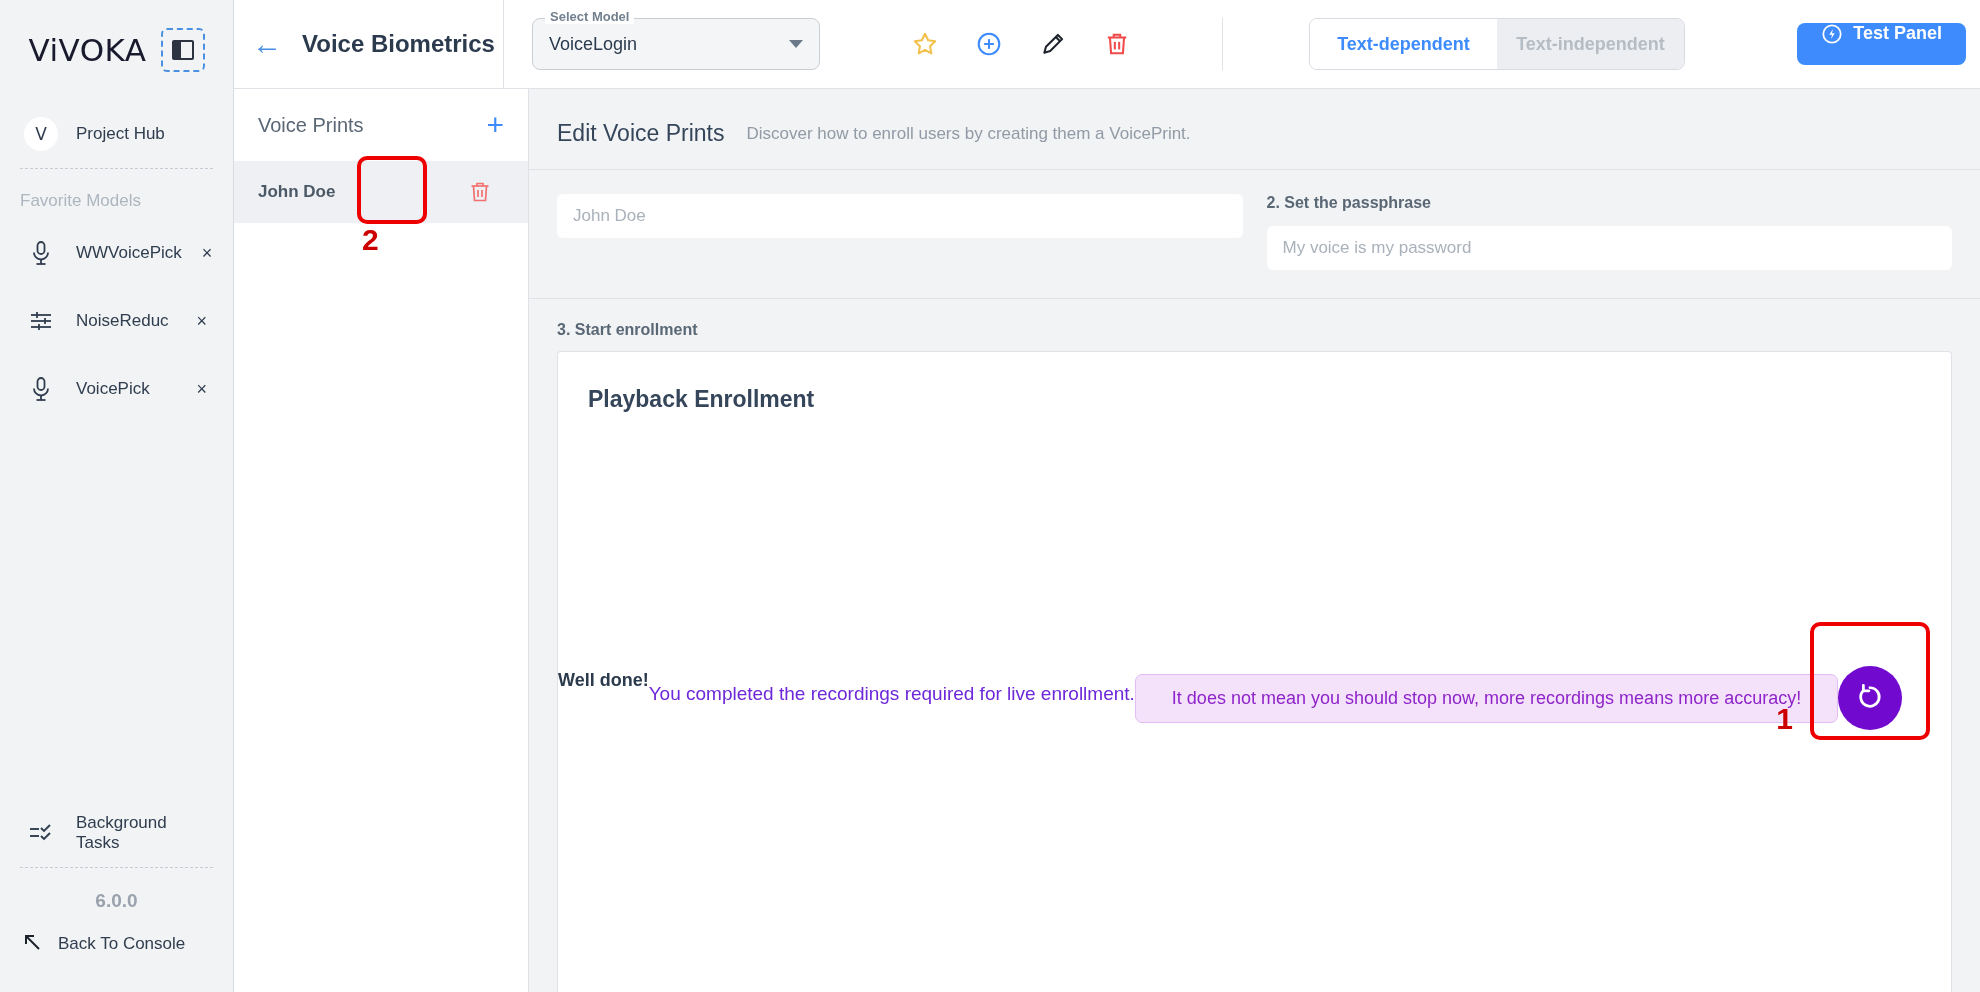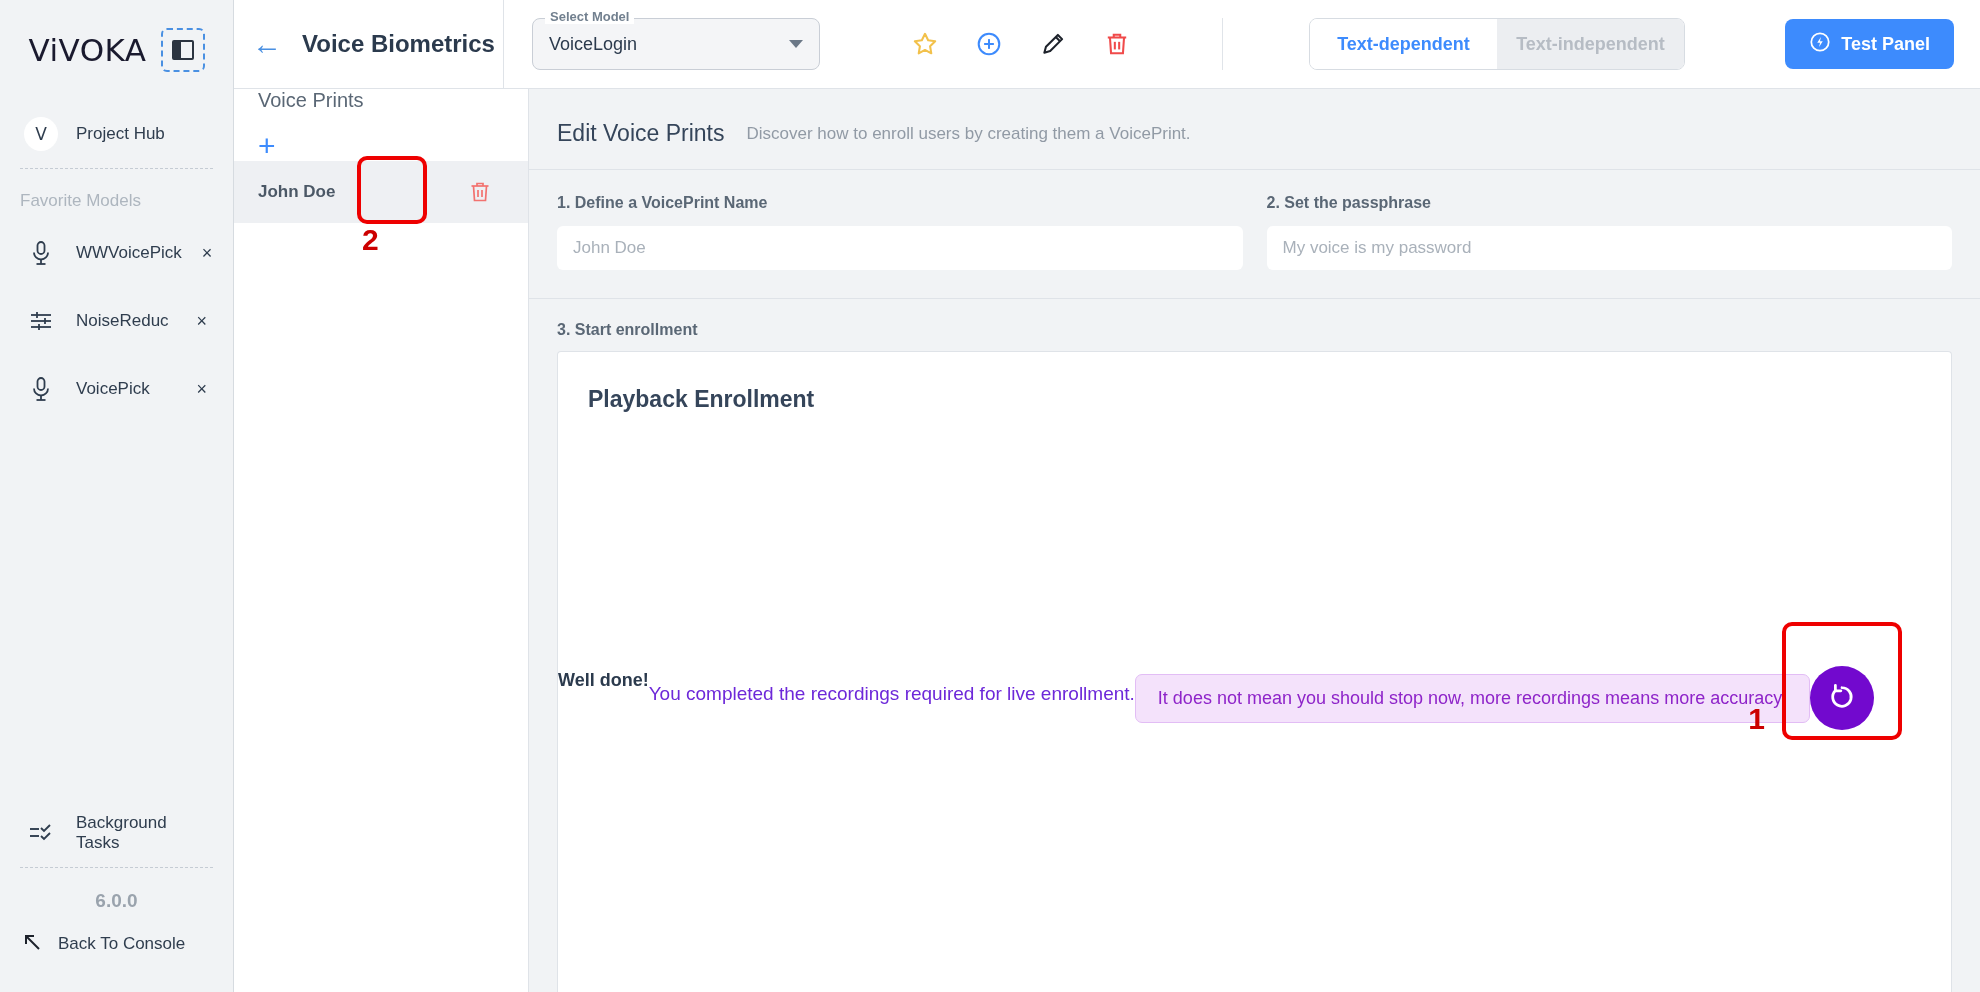--- a/index.html
+++ b/index.html
@@ -149,42 +149,42 @@
   }
   .seg {
     display: flex; align-items: center; justify-content: center;
     width: 187px; font-size: 18px; font-weight: 700;
     cursor: pointer;
   }
   .seg.active { background: #ffffff; color: #3d8bfd; }
   .seg.disabled { background: #eceef1; color: #b6bcc4; }
 
   .test-panel-btn {
-    margin-left: auto; margin-right: 26px;
-    height: 50px; padding: 0 24px;
+    margin-left: auto; margin-right: 14px;
+    height: 42px; padding: 0 24px;
     background: #3d8bfd; color: #ffffff;
     border: none; border-radius: 8px;
-    display: flex; align-items: center; gap: 10px;
+    display: flex; align-items: flex-start; gap: 10px;
     font-size: 18px; font-weight: 700; cursor: pointer;
     font-family: "Liberation Sans", sans-serif;
   }
 
   
   .body-row { flex: 1 1 auto; display: flex; min-height: 0; }
 
   
   .vp-panel {
     width: 295px; flex: 0 0 295px;
     background: #ffffff;
     border-right: 1px solid #dfe3e8;
     display: flex; flex-direction: column;
   }
   .vp-head {
-    height: 72px; display: flex; 
-    justify-content: space-between; padding: 0 24px 0 24px; flex-direction: column;
+    height: 72px; display: flex; align-items: center;
+    justify-content: space-between; padding: 0 24px 0 24px;
   }
   .vp-title { font-size: 20px; color: #5a6775; }
   .vp-add { font-size: 30px; color: #3d8bfd; line-height: 1; cursor: pointer; }
   .vp-row {
     height: 62px; background: #eef0f3;
     display: flex; align-items: center; justify-content: space-between;
     padding: 0 24px 0 24px; cursor: pointer; position: relative;
   }
   .vp-row .name { font-size: 17px; font-weight: 700; color: #4b5866; }
   .vp-del {
@@ -254,21 +254,21 @@
   .center-stack {
     position: absolute; left: 0; right: 0; top: 50%;
     transform: translateY(-42%);
     display: flex; flex-direction: row; align-items: center;
   }
   .well-done { font-size: 18px; font-weight: 700; color: #2b3a4d; }
   .completed { font-size: 19px; color: #6d28d9; margin-top: 28px; }
   .hint-pill {
     margin-top: 36px;
     background: #f4e2fb; border: 1px solid #e2bdf5; border-radius: 7px;
-    padding: 13px 22px;
+    padding: 13px 36px;
     font-size: 18px; color: #8e24c9;
   }
   .restart-btn {
     margin-top: 36px;
     width: 64px; height: 64px; border-radius: 50%;
     background: #7209ce; border: none;
     display: flex; align-items: center; justify-content: center;
     cursor: pointer;
   }
 </style>
@@ -457,21 +457,20 @@
 
       <section class="content">
 
         <div class="content-head">
           <span class="ch-title">Edit Voice Prints</span>
           <span class="ch-sub">Discover how to enroll users by creating them a VoicePrint.</span>
         </div>
 
         <div class="form-sec">
           <div class="field">
-            <div class="field-label">1. Define a VoicePrint Name</div>
             <input class="field-input" type="text" placeholder="John Doe" style="">
           </div>
           <div class="field">
             <div class="field-label">2. Set the passphrase</div>
             <input class="field-input" type="text" placeholder="My voice is my password" style="">
           </div>
         </div>
 
         <div class="enroll-sec">
           <div class="enroll-label">3. Start enrollment</div>

